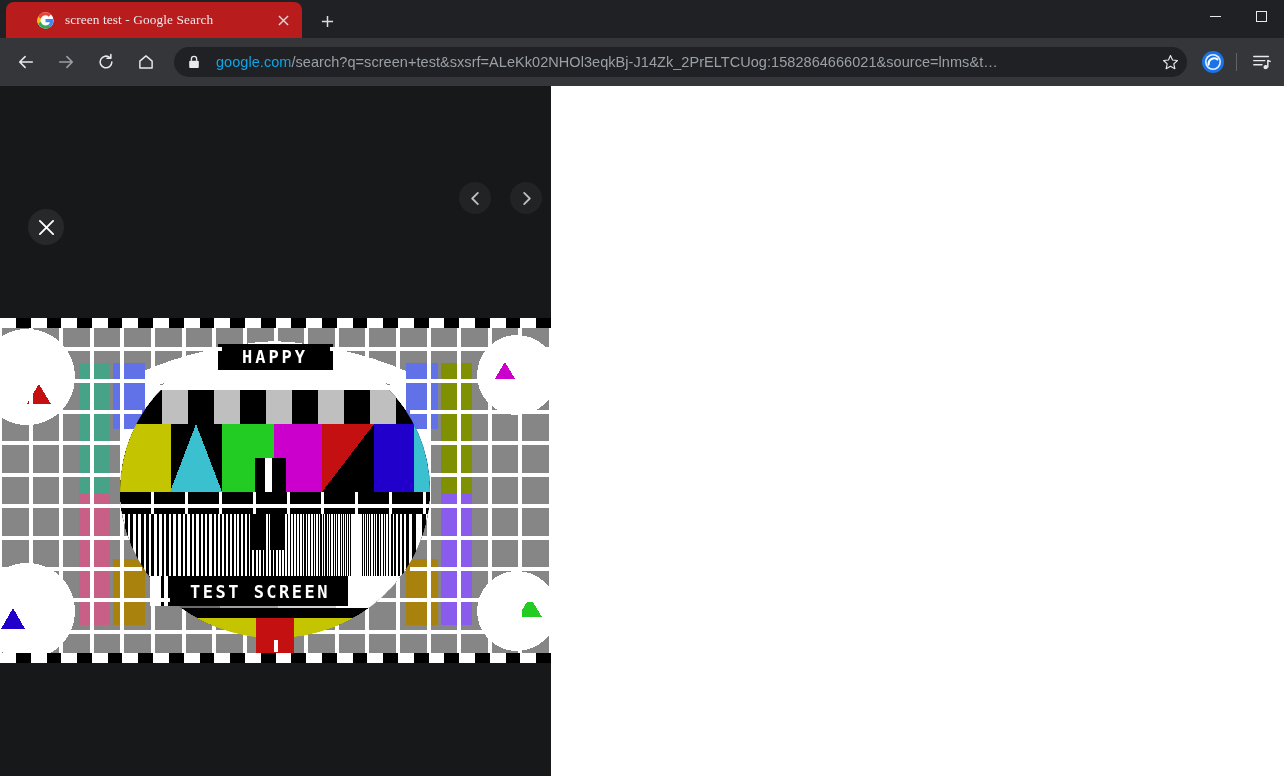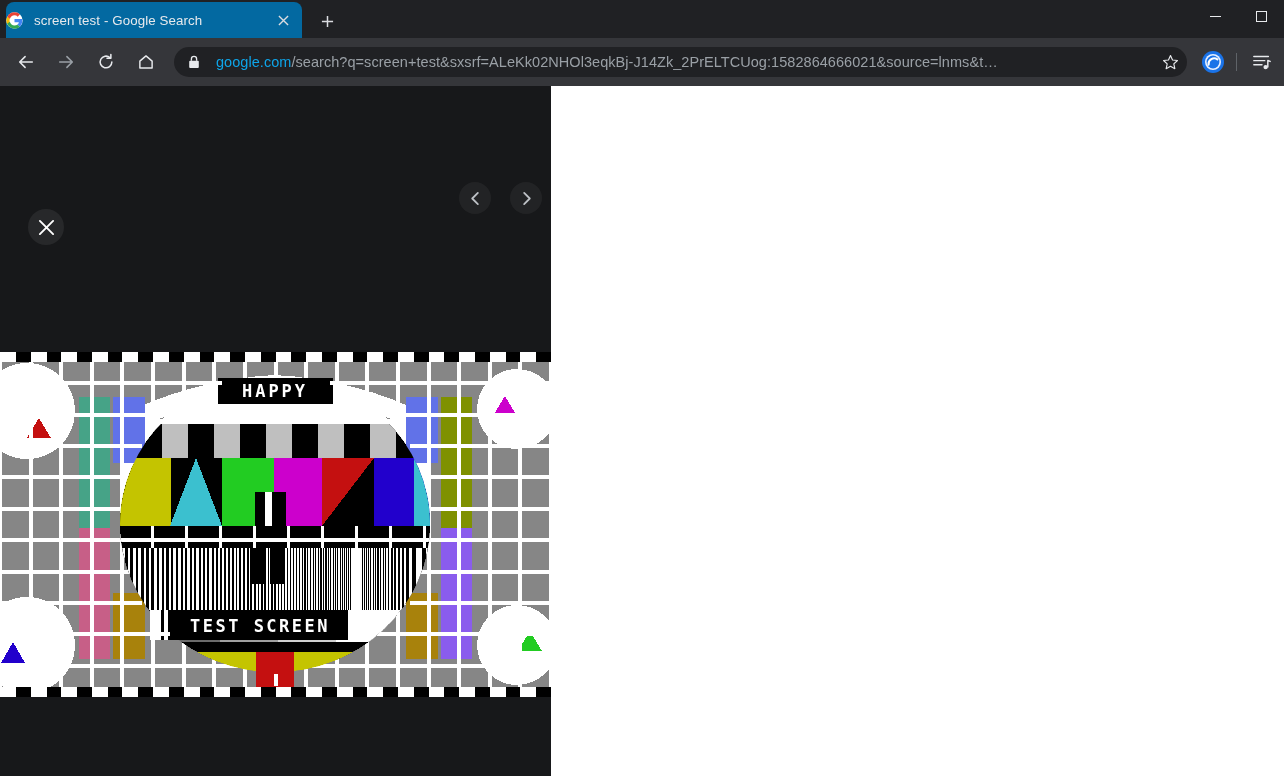--- a/index.html
+++ b/index.html
@@ -13,23 +13,23 @@
   
   #browser { width: 1284px; height: 776px; position: relative; background: #202124; }
 
   
   #tabstrip {
     position: absolute; top: 0; left: 0; width: 1284px; height: 38px;
     background: #202124;
   }
   #tab-active {
     position: absolute; left: 6px; top: 2px; width: 296px; height: 36px;
-    background: #0369a1;
+    background: #b91c1c;
     border-radius: 8px 8px 0 0;
-    display: flex; align-items: center; padding: 0 8px 0 0;
+    display: flex; align-items: center; padding: 0 8px 0 31px; font-family: Liberation Serif, serif;
   }
   #tab-favicon { width: 17px; height: 17px; flex: 0 0 17px; position: relative; }
   #tab-title {
     flex: 1 1 auto; color: #e8eaed; font-size: 13.3px; margin-left: 11px;
     white-space: nowrap; overflow: hidden; text-overflow: ellipsis;
     letter-spacing: .1px;
   }
   #tab-close {
     width: 22px; height: 22px; flex: 0 0 22px; border-radius: 50%;
     display: flex; align-items: center; justify-content: center;
@@ -106,21 +106,21 @@
   }
   .lb-nav {
     position: absolute; top: 96px; width: 32px; height: 32px;
     border-radius: 50%; background: rgba(255,255,255,.05);
     display: flex; align-items: center; justify-content: center; color: #bdc1c6;
   }
   #lb-prev { left: 459px; }
   #lb-next { left: 510px; }
 
   #testcard {
-    position: absolute; left: 0; top: 232px; width: 551px; height: 345px; margin-top: 34px;
+    position: absolute; left: 0; top: 232px; width: 551px; height: 345px;
   }
   #testcard svg { display: block; }
 </style>
 </head>
 <body>
 
 <div id="browser">
 
   <div id="tabstrip">
 

